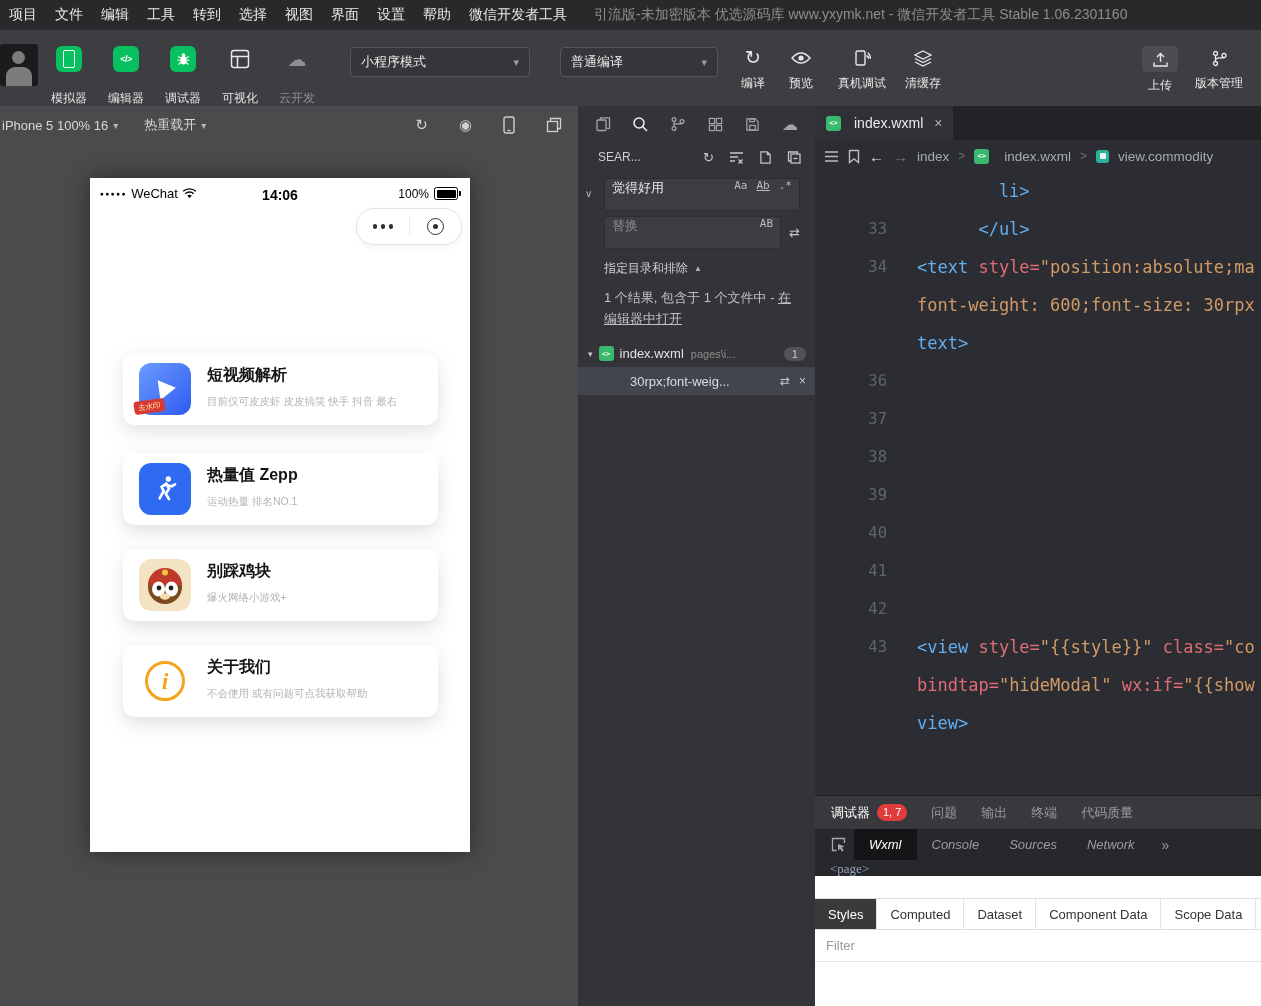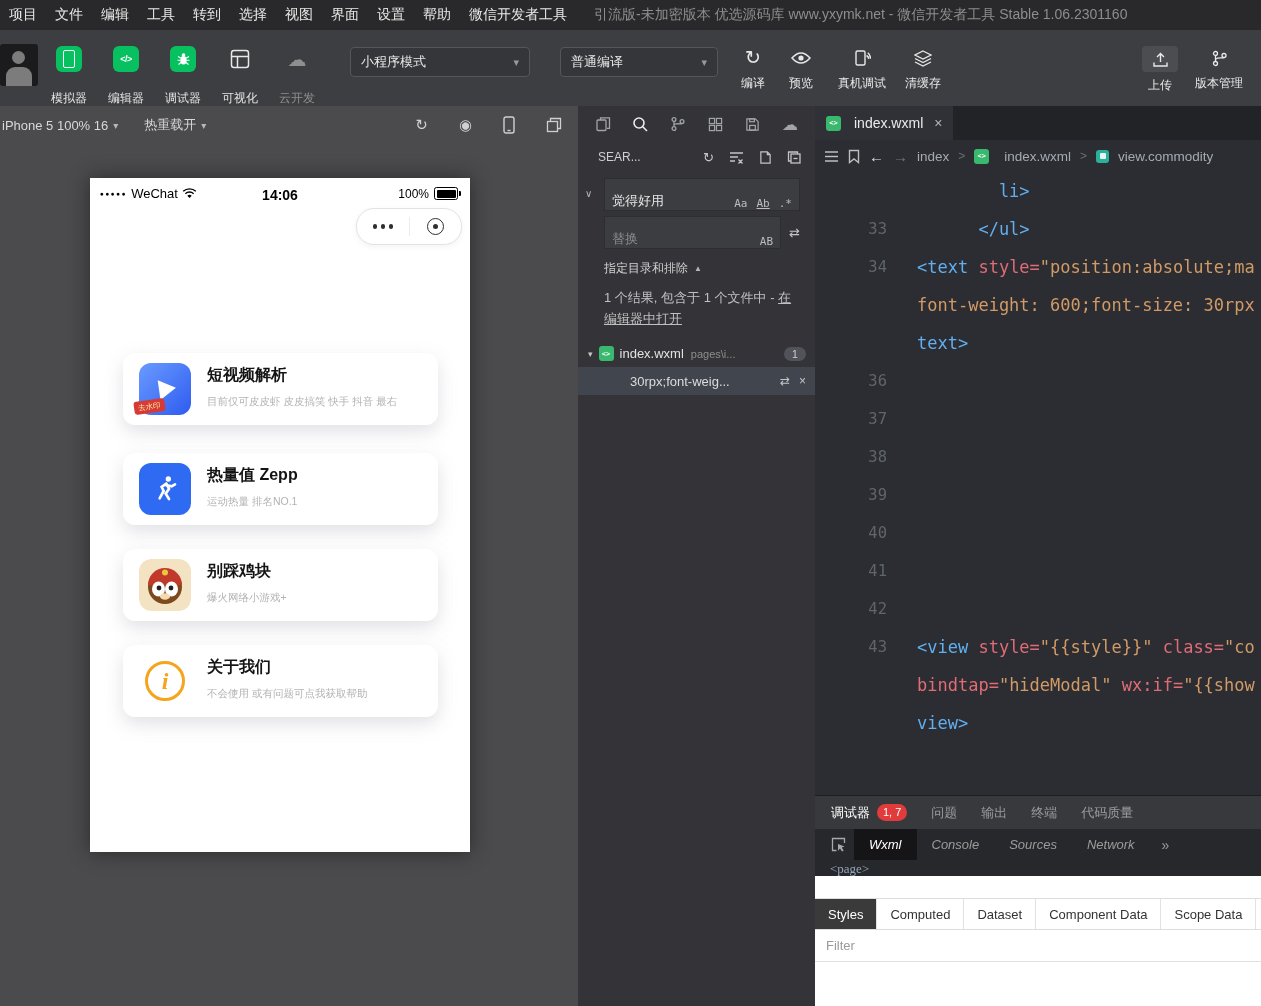--- a/index.html
+++ b/index.html
@@ -85,21 +85,21 @@
   
   .sidebar{position:absolute;left:578px;top:0;width:237px;height:900px;background:#333338;box-sizing:border-box;}
   .side-icons{height:36px;display:flex;align-items:center;justify-content:space-between;padding:0 15px;}
   .sicon{width:20px;height:20px;display:flex;align-items:center;justify-content:center;color:#a2a5a8;cursor:pointer;font-size:16px;}
   .sicon.active{color:#ececec;}
   .search-header{height:30px;display:flex;align-items:center;padding:0 13px 0 20px;color:#cfcfcf;font-size:12px;}
   .sh-icons{margin-left:auto;display:flex;gap:15px;align-items:center;color:#c5c5c5;}
   .shi{cursor:pointer;display:flex;font-size:13px;}
   .search-block{position:relative;padding:6px 15px 0 26px;}
   .expand-chev{position:absolute;left:7px;top:16px;color:#b8b8b8;font-size:10px;cursor:pointer;}
-  .sinput{height:33px;background:#3c3d41;border:1px solid #2e2e32;display:flex;align-items:flex-end;padding:0 7px;
+  .sinput{height:33px;background:#3c3d41;border:1px solid #2e2e32;display:flex;align-items:flex-start;padding:0 7px;
     font-size:13px;color:#e6e6e6;box-sizing:border-box;cursor:text;}
   .sval{flex:1;white-space:nowrap;overflow:hidden;}
   .opt{color:#bdbdbd;font-size:11px;margin-left:9px;cursor:pointer;font-family:"DejaVu Sans Mono",monospace;}
   .opt.u{text-decoration:underline;}
   .rrow{display:flex;align-items:center;margin-top:5px;}
   .rrow .sinput{flex:1;}
   .ph{flex:1;color:#8b8b8b;}
   .rall{margin-left:8px;color:#c5c5c5;font-size:13px;cursor:pointer;}
   .inc{margin-top:11px;color:#d2d2d2;font-size:12px;cursor:pointer;display:flex;align-items:center;gap:6px;}
   .inc .up{font-size:8px;color:#b5b5b5;}

